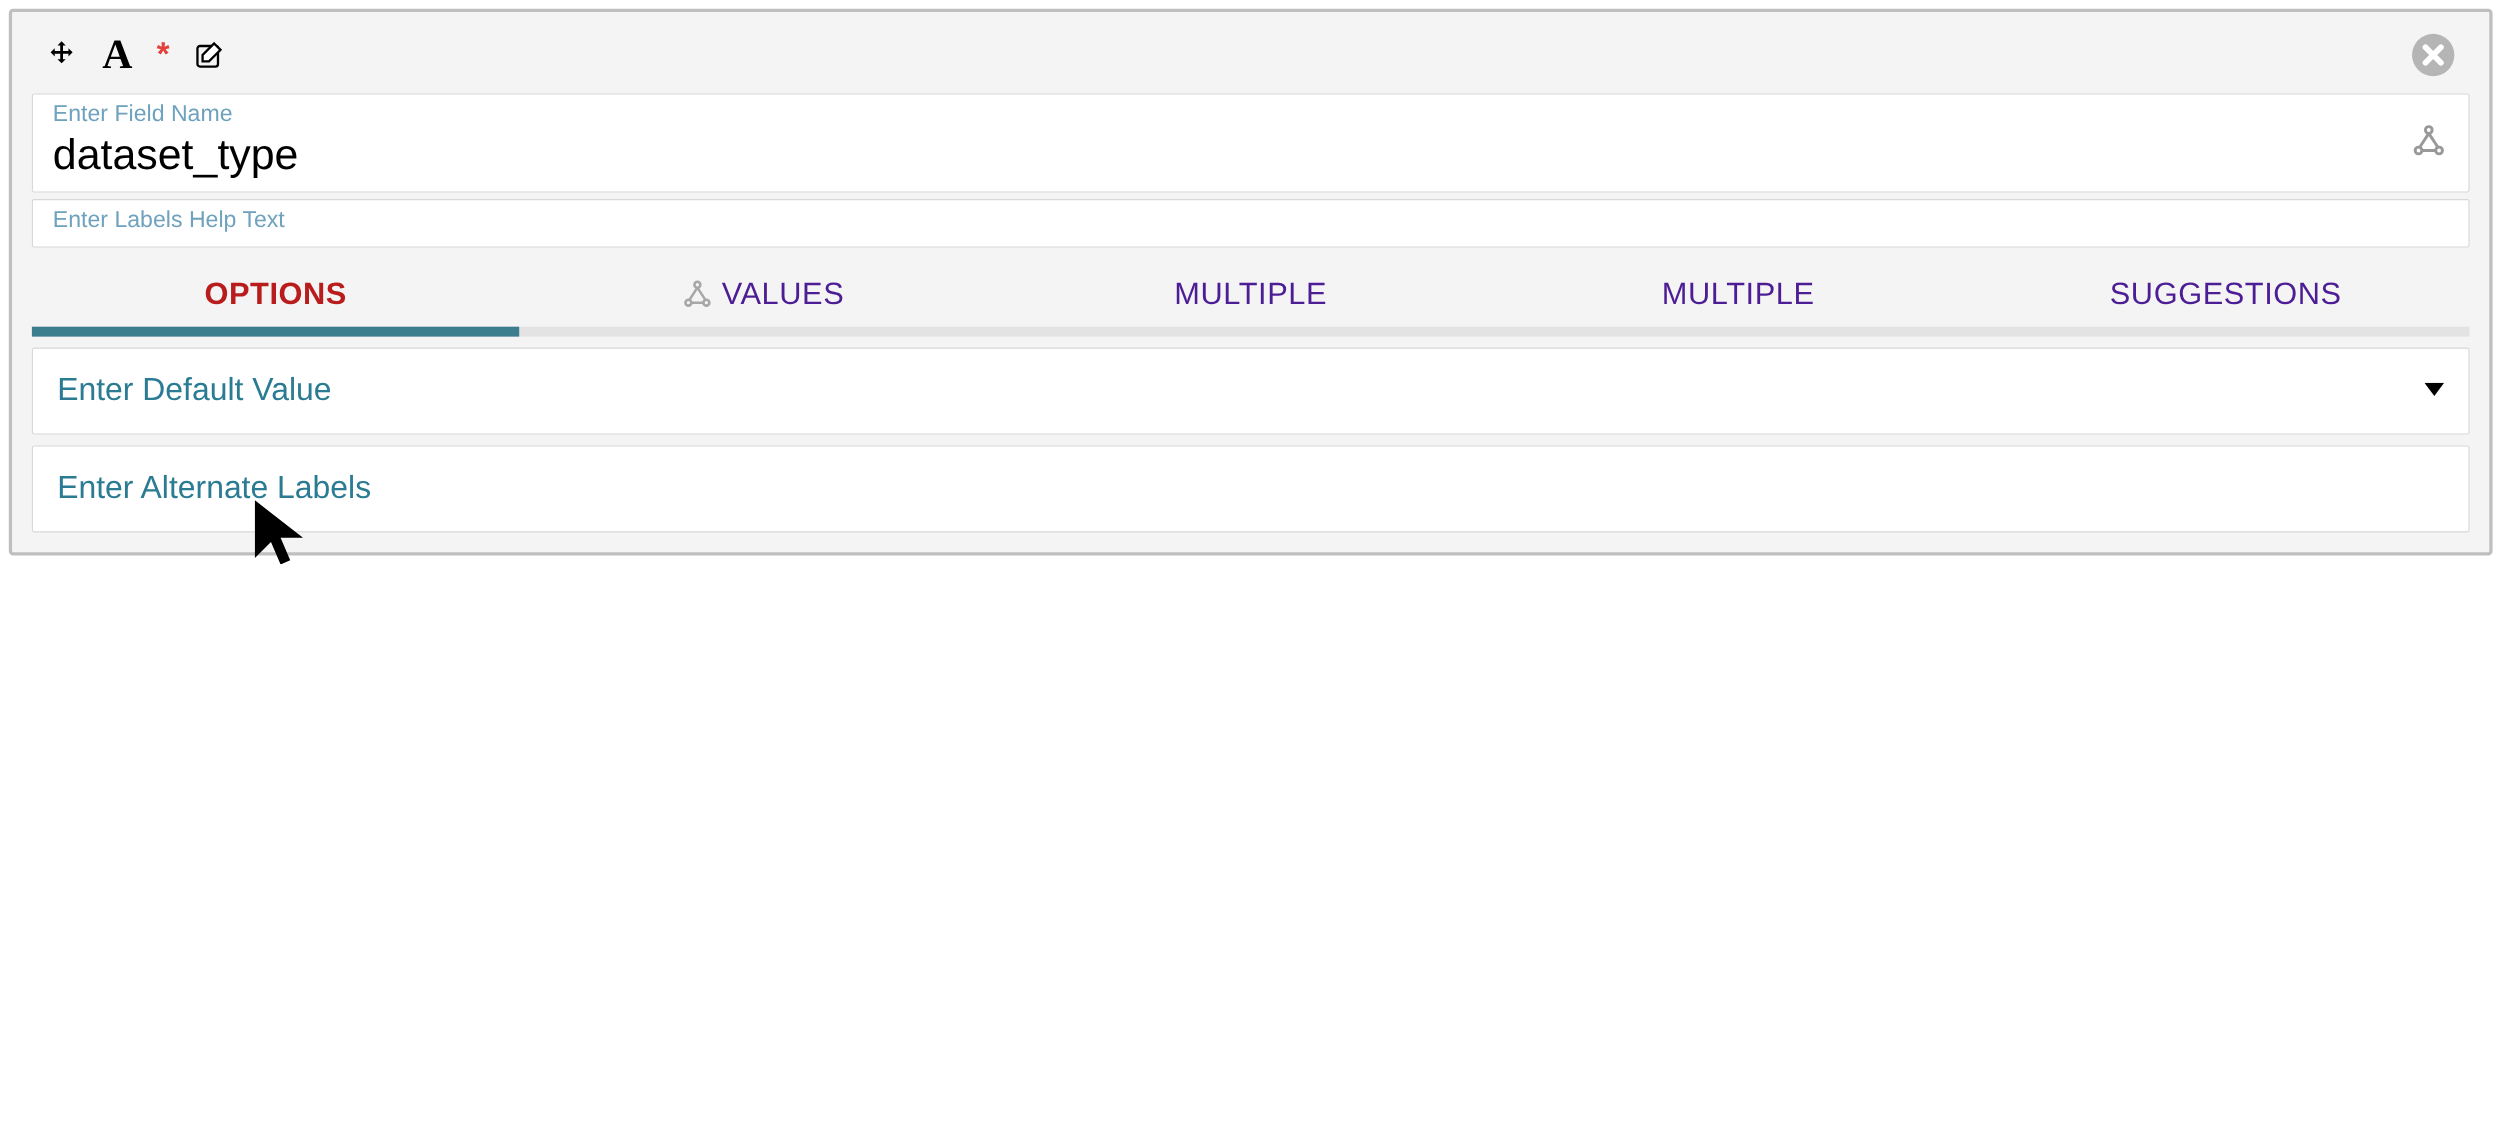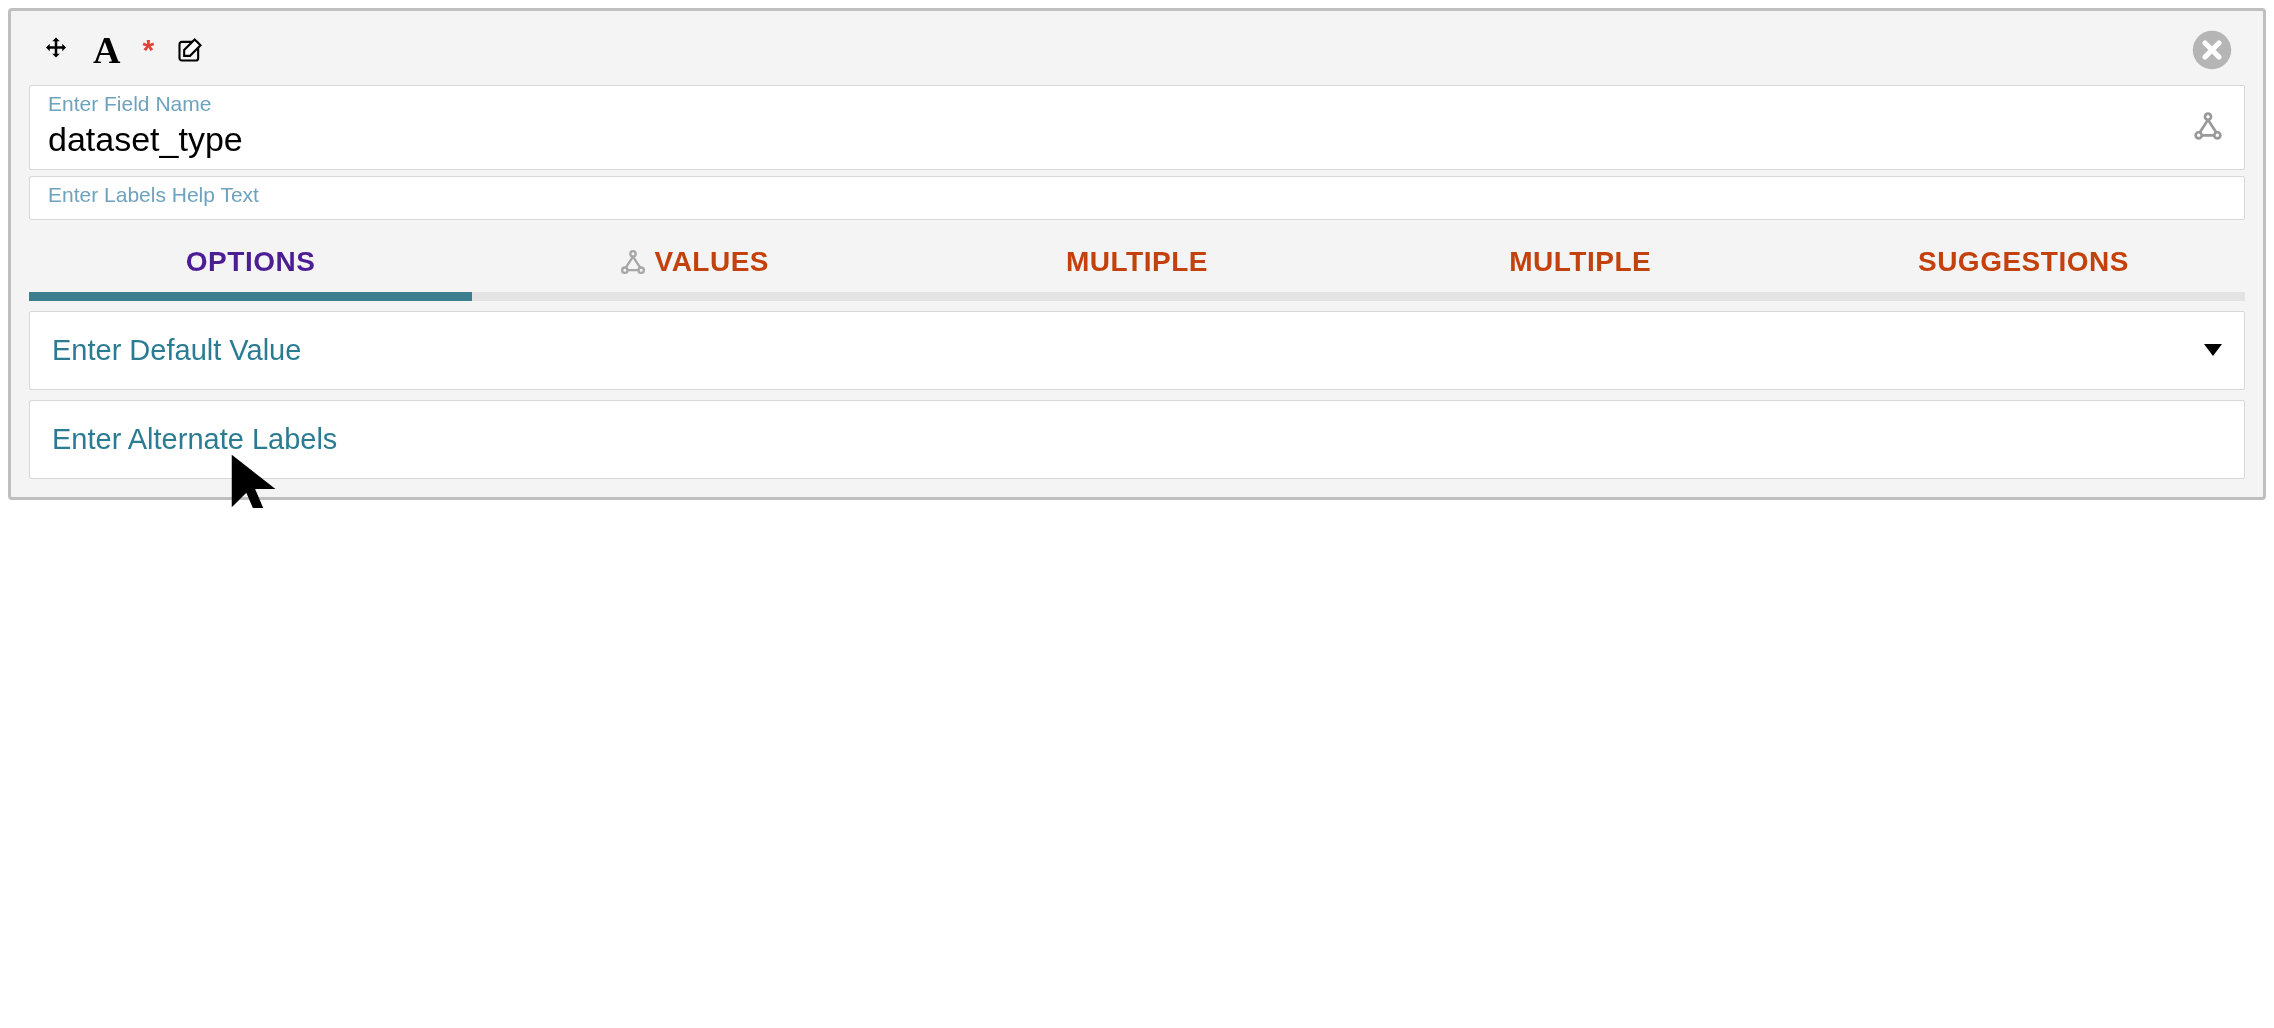--- a/index.html
+++ b/index.html
@@ -55,21 +55,21 @@
       position: relative;
     }
     .input-label {
       color: #6ea2bd;
       font-size: 21px;
       font-weight: 400;
       margin-bottom: 2px;
       display: block;
     }
     .input-value {
-      font-size: 34px;
+      font-size: 39px;
       color: #000;
       font-weight: 400;
       border: none;
       outline: none;
       width: 100%;
       background: transparent;
       padding-top: 2px;
     }
     .row-icon-right {
       position: absolute;
@@ -83,31 +83,31 @@
       display: flex;
       margin: 8px 18px 0 18px;
       border-bottom: 9px solid #e3e3e3;
       position: relative;
     }
     .tab {
       flex: 1;
       text-align: center;
       padding: 18px 8px 14px 8px;
       font-size: 28px;
-      font-weight: 700;
+      font-weight: 400;
       letter-spacing: 0.5px;
-      color: #c2410c;
+      color: #4c1d95;
       cursor: pointer;
       display: flex;
       align-items: center;
       justify-content: center;
       gap: 8px;
     }
     .tab.active {
-      color: #4c1d95;
+      color: #b91c1c;
       font-weight: 600;
       position: relative;
     }
     .tab.active::after {
       content: "";
       position: absolute;
       left: 0;
       right: 0;
       bottom: -9px;
       height: 9px;

